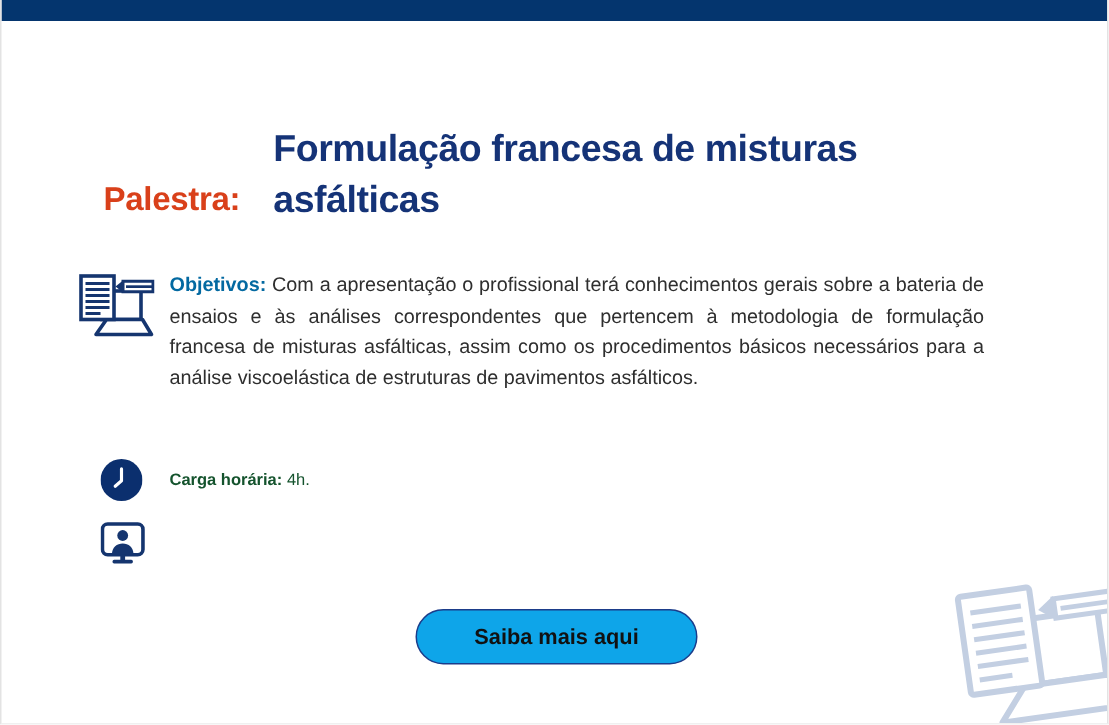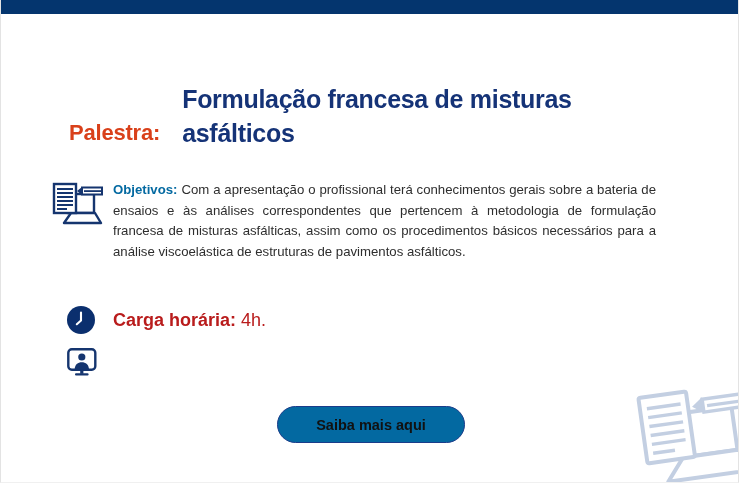--- a/index.html
+++ b/index.html
@@ -100,39 +100,39 @@
   .info-row.mode  { top: 348px; }
 
   .info-icon {
     width: 36px;
     flex: 0 0 36px;
     display: flex;
     align-items: center;
     justify-content: flex-start;
   }
   .info-text {
-    font-size: 18px;
-    color: #b91c1c;
+    font-size: 11px;
+    color: #14532d;
     padding-left: 10px;
     white-space: nowrap;
   }
   .info-text b { font-weight: bold; }
   .info-text .light { font-weight: normal; }
 
   
   .cta-button {
     position: absolute;
     top: 406px;
     left: 276px;
     width: 188px;
     height: 37px;
     box-sizing: border-box;
     border: 1.5px solid #1b3c8a;
     border-radius: 19px;
-    background: #0369a1;
+    background: #0ea5e9;
     color: #111111;
     font-size: 14.5px;
     font-weight: bold;
     display: flex;
     align-items: center;
     justify-content: center;
     cursor: pointer;
     font-family: "Liberation Sans", sans-serif;
   }
 
@@ -148,21 +148,21 @@
 </style>
 </head>
 <body>
 
 <div class="card">
 
   <div class="topbar"></div>
 
   <div class="title-block">
     <span class="title-kicker">Palestra:</span>
-    <span class="title-main">Formulação francesa de misturas asfálticos</span>
+    <span class="title-main">Formulação francesa de misturas asfálticas</span>
   </div>
 
   <div class="objectives-row">
     <div class="obj-icon">
       <svg width="52" height="44" viewBox="0 0 52 44" xmlns="http://www.w3.org/2000/svg">
 
         <rect x="17" y="12" width="26" height="19" fill="#ffffff" stroke="#15356f" stroke-width="2.4"></rect>
 
         <path d="M13 41 L20 31 L44 31 L50 41 Z" fill="#ffffff" stroke="#15356f" stroke-width="2.4" stroke-linejoin="round"></path>
 

